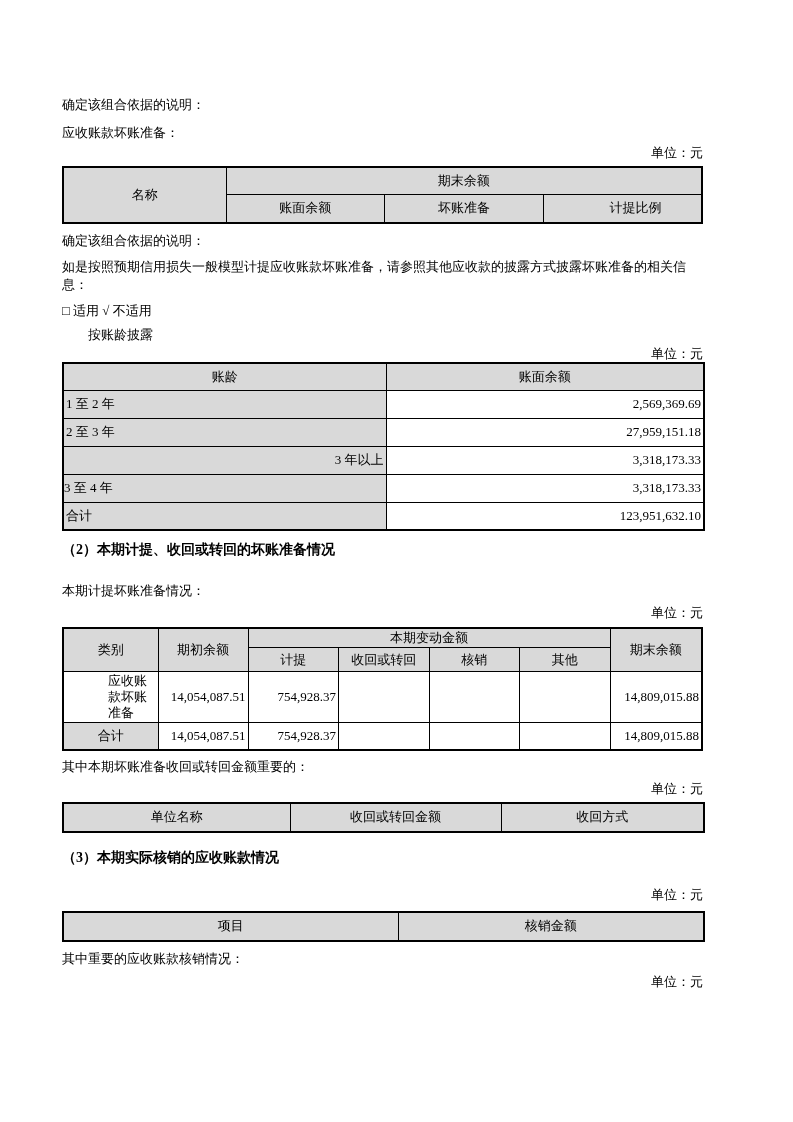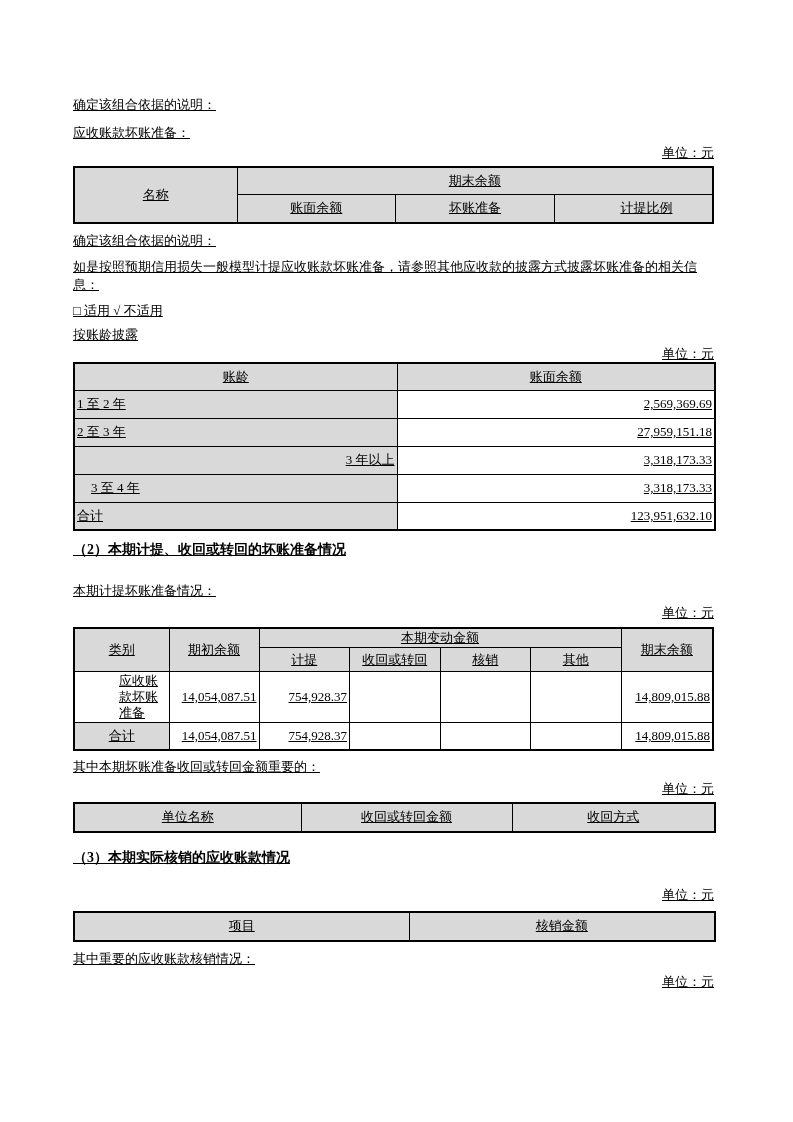--- a/index.html
+++ b/index.html
@@ -10,24 +10,23 @@
   }
   .page {
     position: relative;
     width: 793px;
     height: 1122px;
     background: #fff;
     overflow: hidden;
   }
   .content {
     position: absolute;
-    left: 73px;
+    left: 62px;
     top: 0;
     width: 641px;
-    text-decoration: underline;
   }
   p.body-text {
     font-size: 13px;
     line-height: 18px;
     text-align: left;
   }
   p.unit-label {
     font-size: 13px;
     line-height: 16px;
     text-align: right;
@@ -53,41 +52,41 @@
   }
   td.hdr {
     background: #d9d9d9;
     text-align: center;
   }
   td.lbl {
     background: #d9d9d9;
     text-align: left;
     padding-left: 4px;
   }
-  td.lbl.indent { padding-left: 16px; }
+  td.lbl.indent { padding-left: 0; }
   td.num {
     background: #fff;
     text-align: right;
     padding-right: 3px;
     font-size: 12.5px;
   }
   td.cat {
     background: #fff;
     text-align: left;
     padding-left: 4px;
   }
   
   .sp-m1  { margin-top: 96px; }
   .sp-m2  { margin-top: 10px; }
   .sp-m3  { margin-top: 3px;  }
   .sp-m4  { margin-top: 5px;  }
   .sp-m5  { margin-top: 8px;  }
   .sp-m6  { margin-top: 8px;  }
   .sp-m7  { margin-top: 8px;  }
-  .sp-m8  { margin-top: 6px;  }
+  .sp-m8  { margin-top: 6px; margin-left: 26px;  }
   .sp-m9  { margin-top: 2px;  }
   .sp-m10 { margin-top: 0px;  }
   .sp-m11 { margin-top: 9px;  }
   .sp-m12 { margin-top: 23px; }
   .sp-m13 { margin-top: 5px;  }
   .sp-m14 { margin-top: 6px;  }
   .sp-m15 { margin-top: 7px;  }
   .sp-m16 { margin-top: 5px;  }
   .sp-m17 { margin-top: 5px;  }
   .sp-m18 { margin-top: 15px; }

